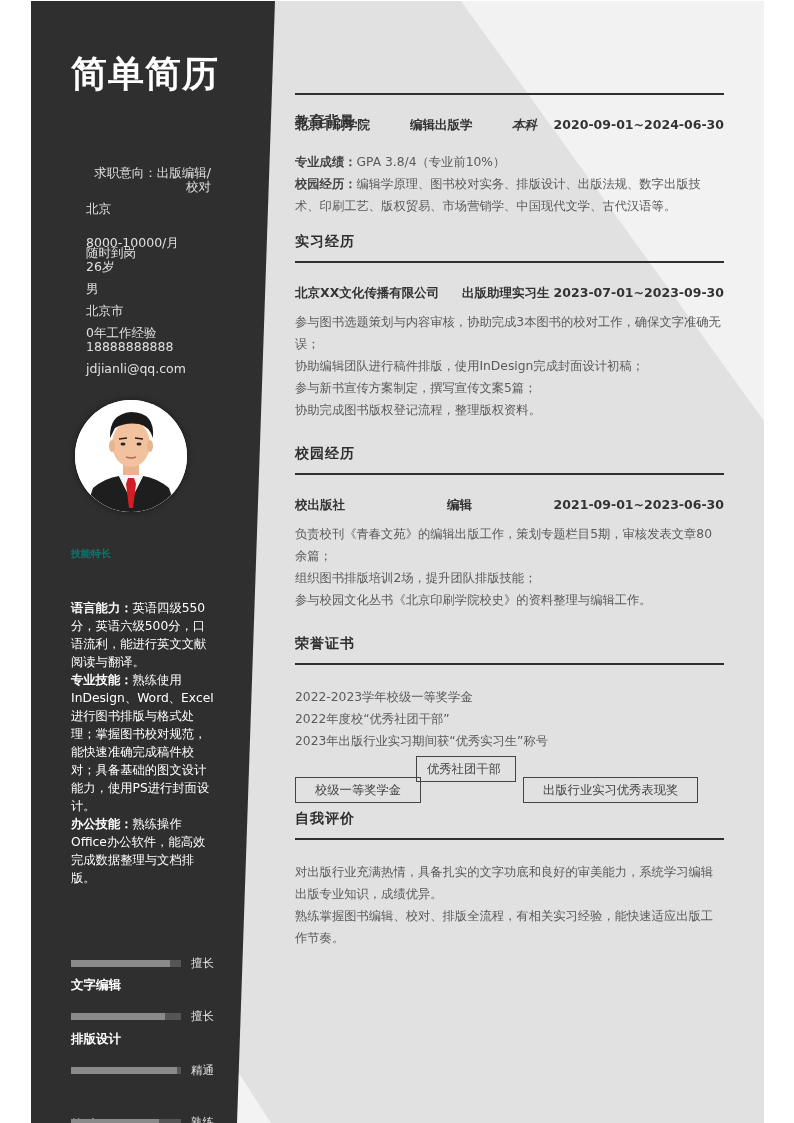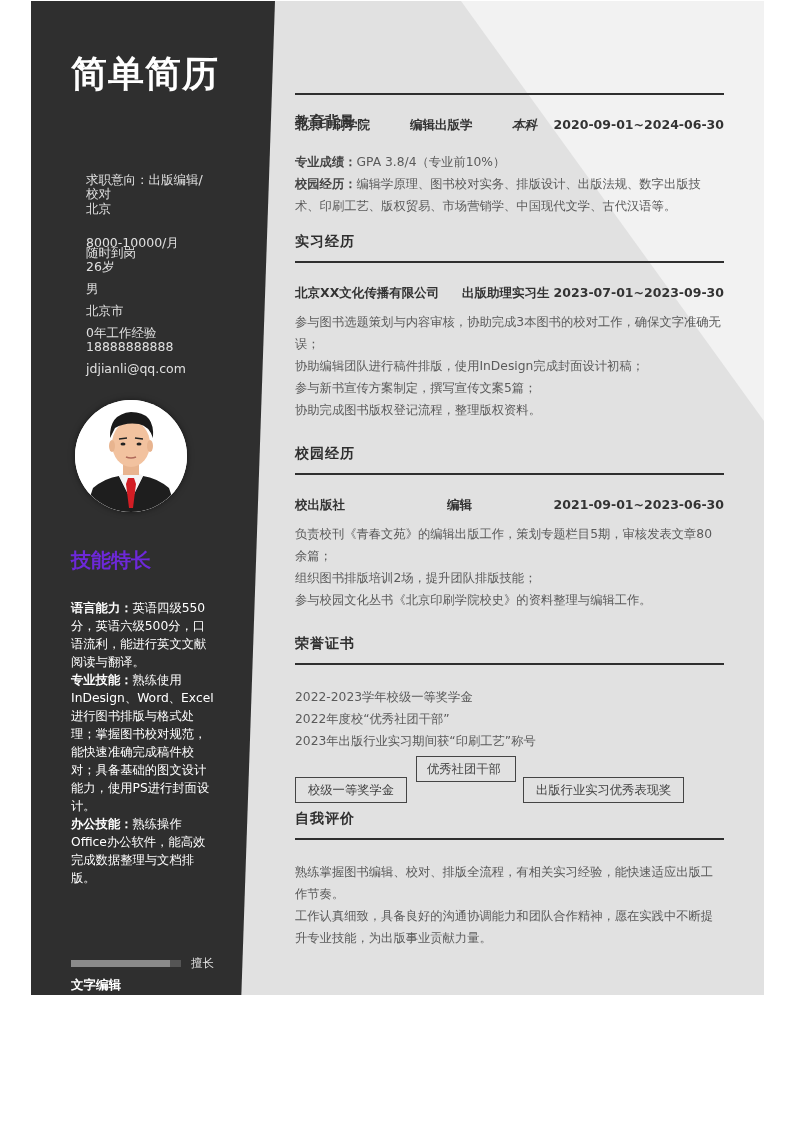--- a/index.html
+++ b/index.html
@@ -2,21 +2,21 @@
 <html><head>
 <meta charset="utf-8">
 <style>
   html, body { margin: 0; padding: 0; }
   body {
     width: 794px; height: 1123px; position: relative; overflow: hidden;
     background: #ffffff;
     font-family: "DejaVu Sans", "Liberation Sans", sans-serif;
   }
   .page {
-    position: absolute; left: 31px; top: 1px; width: 733px; height: 994px;
+    position: absolute; left: 31px; top: 1px; width: 733px; height: 1122px;
     background: #e1e1e1; overflow: hidden;
   }
   
   .bg-light {
     position: absolute; left: 0; top: 0; width: 733px; height: 1122px;
     background: #f2f2f2;
     clip-path: polygon(430px 0, 733px 0, 733px 420px);
   }
   .bg-light-bottom {
     position: absolute; left: 0; top: 0; width: 733px; height: 1122px;
@@ -34,55 +34,55 @@
     font-size: 36px; font-weight: bold; line-height: 57px; color: #ffffff;
     letter-spacing: 1px;
   }
   .info { position: absolute; left: 55px; top: 164px; width: 140px; font-size: 12.5px; color: #e0e0e0; }
   .info div { line-height: 14px; }
   .avatar {
     position: absolute; left: 44px; top: 399px; width: 112px; height: 112px;
     border-radius: 50%; background: #ffffff; overflow: hidden;
     box-shadow: 0 0 6px rgba(0,0,0,0.5);
   }
-  .skills-title { position: absolute; left: 40px; top: 546px; font-size: 20px; font-weight: bold; color: #6d28d9; }
+  .skills-title { position: absolute; left: 40px; top: 546px; font-size: 10px; font-weight: bold; color: #0f766e; }
   .skills-text { position: absolute; left: 40px; top: 598px; width: 145px; font-size: 12.3px; line-height: 18px; color: #ffffff; }
   .skills-text b { font-weight: bold; }
   .bar-row { position: absolute; left: 40px; width: 160px; height: 16px; }
   .bar-track { position: absolute; left: 0; top: 5px; width: 110px; height: 7px; background: #555555; }
   .bar-fill { position: absolute; left: 0; top: 0; height: 7px; background: #8a8a8a; }
   .bar-level { position: absolute; left: 120px; top: 0; font-size: 11.5px; color: #e5e5e5; line-height: 16px; }
   .bar-name { position: absolute; left: 40px; font-size: 12.5px; font-weight: bold; color: #fff; }
 
   .main { position: absolute; left: 264px; top: 0; width: 430px; color: #333; }
   .section-title { position: absolute; left: 0; font-size: 14px; font-weight: bold; color: #2f2f2f; letter-spacing: 1px; }
   .section-rule { position: absolute; left: 0; width: 429px; height: 2px; background: #2f2f2f; }
   .row-head { position: absolute; left: 0; width: 429px; font-size: 12.5px; font-weight: bold; color: #333; height: 18px; }
   .row-head span { position: absolute; top: 0; white-space: nowrap; }
   .para { position: absolute; left: 0; width: 429px; font-size: 12.3px; line-height: 22px; color: #5a5a5a; }
   .para b { color: #444; font-weight: bold; }
   .tag {
     position: absolute; border: 1px solid #444; font-size: 12.3px; color: #444;
-    padding: 0 12px; height: 24px; line-height: 24px; background: transparent; white-space: nowrap;
+    padding: 0 19px; height: 24px; line-height: 24px; background: transparent; white-space: nowrap;
   }
   .tag.wrap { white-space: normal; height: 24px; line-height: 24px; width: 78px; padding: 0 10px; }
 </style>
 </head>
 <body>
 
 <div class="page">
   <div class="bg-light"></div>
   <div class="bg-light-bottom"></div>
 
   <div class="sidebar"></div>
 
   <div class="name">简单简历</div>
 
   <div class="info">
-    <div style="position:absolute;top:8px;width:125px;">求职意向：出版编辑/校对</div>
+    <div style="position:absolute;top:1px;width:125px;text-align:right;">求职意向：出版编辑/校对</div>
     <div style="position:absolute;top:37px;">北京</div>
     <div style="position:absolute;top:59px;margin-top:12px;">8000-10000/月</div>
     <div style="position:absolute;top:81px;">随时到岗</div>
     <div style="position:absolute;top:95px;">26岁</div>
     <div style="position:absolute;top:117px;">男</div>
     <div style="position:absolute;top:139px;">北京市</div>
     <div style="position:absolute;top:161px;">0年工作经验</div>
     <div style="position:absolute;top:175px;">18888888888</div>
     <div style="position:absolute;top:197px;">jdjianli@qq.com</div>
   </div>
@@ -194,26 +194,26 @@
       <div>负责校刊《青春文苑》的编辑出版工作，策划专题栏目5期，审核发表文章80余篇；</div>
       <div>组织图书排版培训2场，提升团队排版技能；</div>
       <div>参与校园文化丛书《北京印刷学院校史》的资料整理与编辑工作。</div>
     </div>
 
     <div class="section-title" style="top:634px;">荣誉证书</div>
     <div class="section-rule" style="top:662px;"></div>
     <div class="para" style="top:685px;">
       <div>2022-2023学年校级一等奖学金</div>
       <div>2022年度校“优秀社团干部”</div>
-      <div>2023年出版行业实习期间获“印刷工艺”称号</div>
+      <div>2023年出版行业实习期间获“优秀实习生”称号</div>
     </div>
     <div class="tag" style="left:0; top:776px;">校级一等奖学金</div>
     <div class="tag wrap" style="left:121px; top:755px;">优秀社团干部</div>
     <div class="tag" style="left:228px; top:776px;">出版行业实习优秀表现奖</div>
 
     <div class="section-title" style="top:809px;">自我评价</div>
     <div class="section-rule" style="top:837px;"></div>
     <div class="para" style="top:860px;">
+      <div>对出版行业充满热情，具备扎实的文字功底和良好的审美能力，系统学习编辑出版专业知识，成绩优异。</div>
       <div>熟练掌握图书编辑、校对、排版全流程，有相关实习经验，能快速适应出版工作节奏。</div>
-      <div>工作认真细致，具备良好的沟通协调能力和团队合作精神，愿在实践中不断提升专业技能，为出版事业贡献力量。</div>
     </div>
   </div>
 </div>
 
 </body></html>

